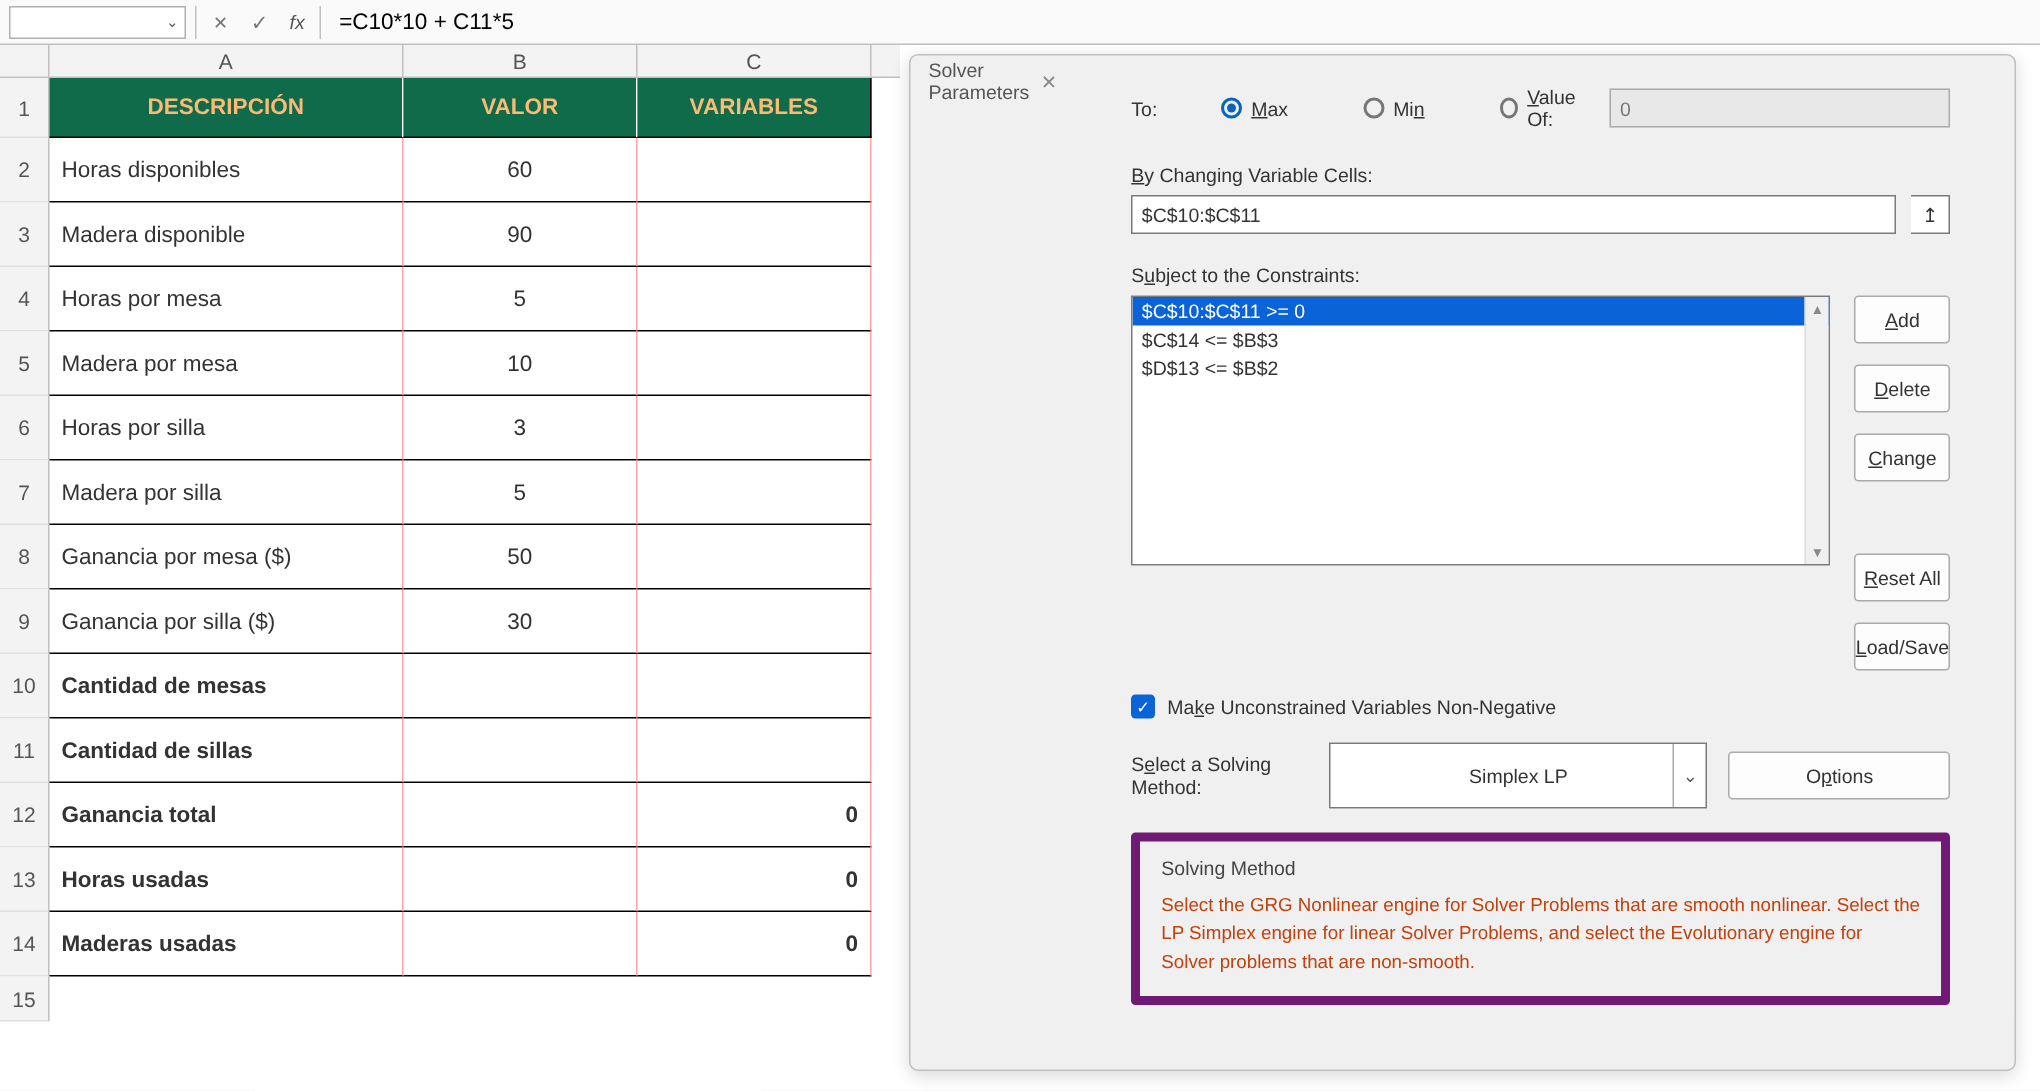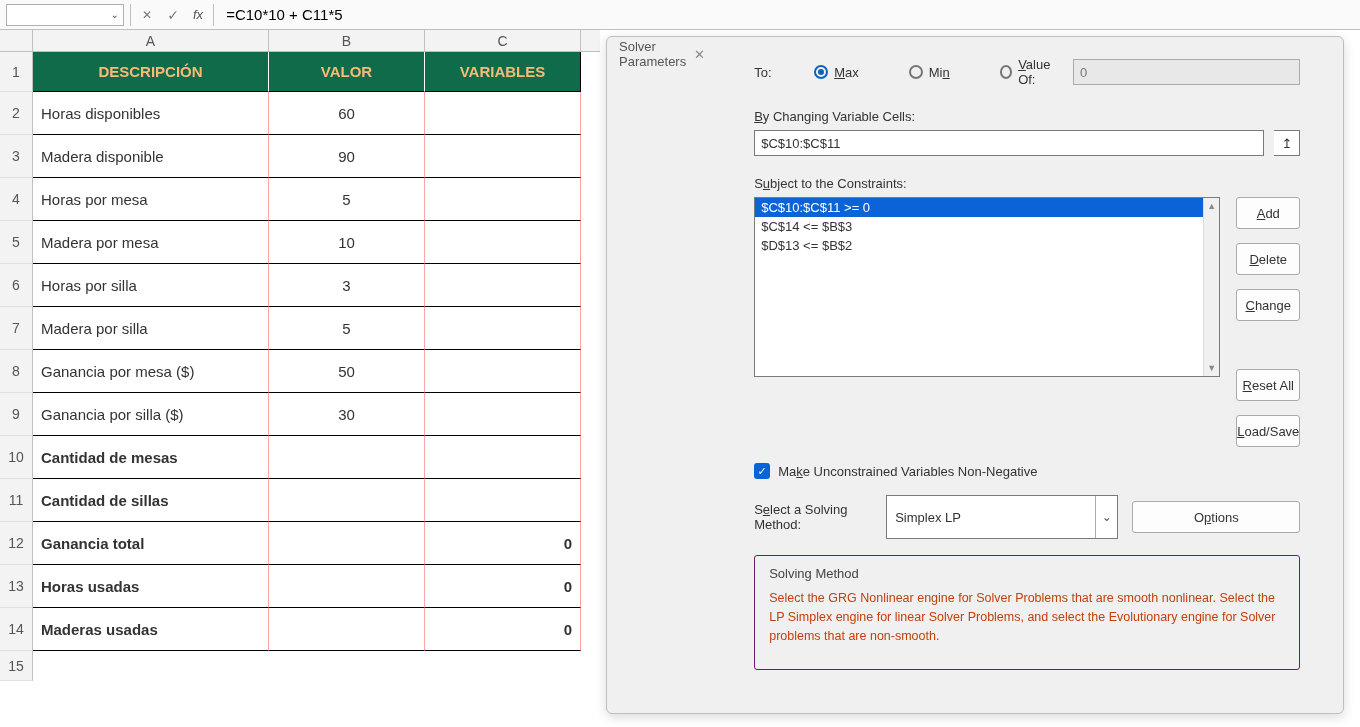--- a/index.html
+++ b/index.html
@@ -151,32 +151,32 @@
     width:16px; height:16px; background:#0a64d8;
     border-radius:3px; display:flex; align-items:center; justify-content:center;
     color:#fff; font-size:11px;
   }
   .chk::before { content:"✓"; }
   .method-row { display:flex; align-items:center; gap:14px; margin-bottom:16px;}
   .method-label { width:118px; font-size:13px; }
   .select {
     flex:1; height:44px; border:1px solid #7a7a7a; background:#fff;
     display:flex; align-items:center; padding:18px 8px;
-    font-size:13px; position:relative;
+    font-size:13px; position:relative;justify-content:center;
   }
   .select .arrow {
     position:absolute; right:0; top:0; bottom:0; width:22px;
     border-left:1px solid #aaa; display:flex; align-items:center; justify-content:center;
     color:#555;
   }
   .select .arrow::before { content:"⌄"; font-size:12px; }
-  .options-btn { width:168px; }
+  .options-btn { width:148px; }
   .method-box {
-    border:1px solid #701a75; border-radius:3px;
-    padding:10px 14px 24px 14px; margin-bottom:14px;
+    border:6px solid #701a75; border-radius:3px;
+    padding:10px 14px 14px 14px; margin-bottom:14px;
   }
   .method-box .mb-title { font-size:13px; margin-bottom:8px; color:#444; }
   .method-box .mb-text { font-size:12.5px; color:#c2410c; line-height:1.5; }
   .dlg-footer {
     padding: 6px 36px 20px 36px;
     display:flex; align-items:center; justify-content:space-between;
   }
   .footer-right { display:flex; gap:20px; }
   .footer-btn {
     width:140px; height:34px; border:1px solid #aaa;

